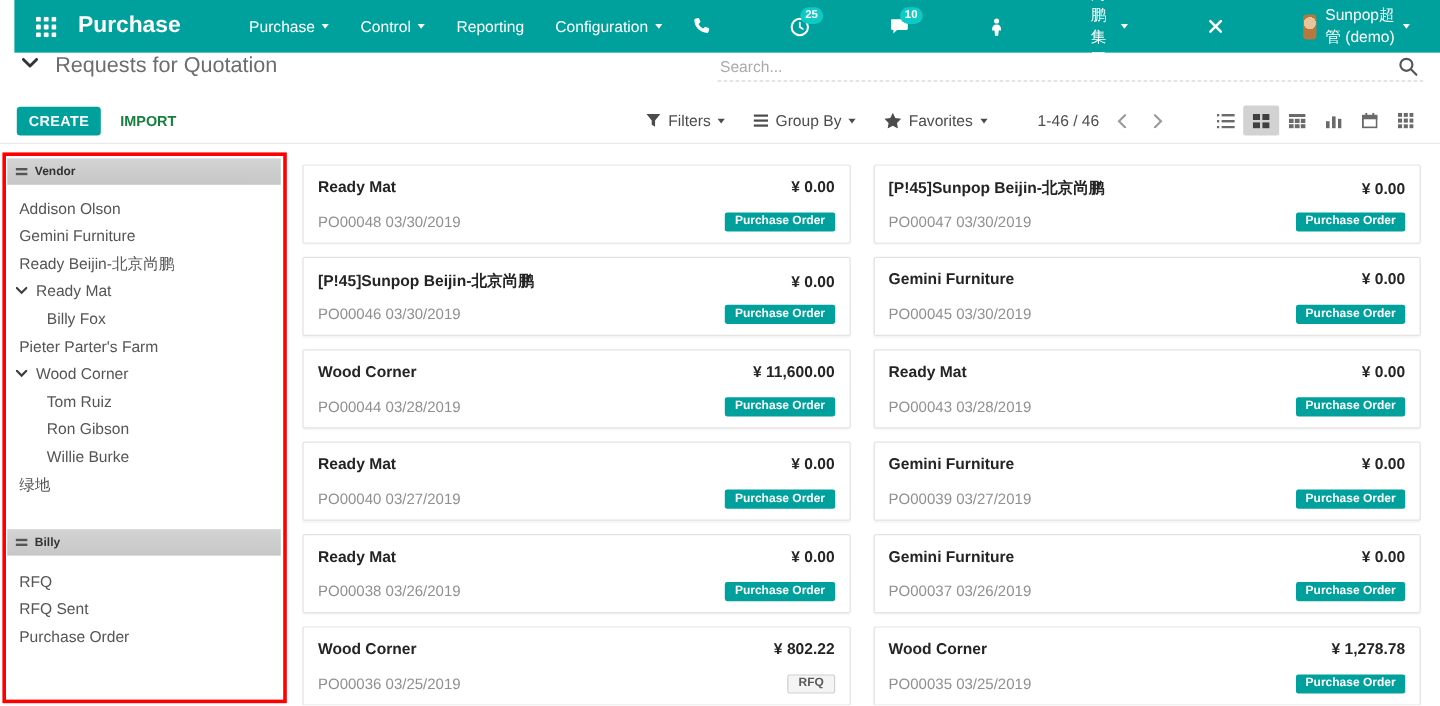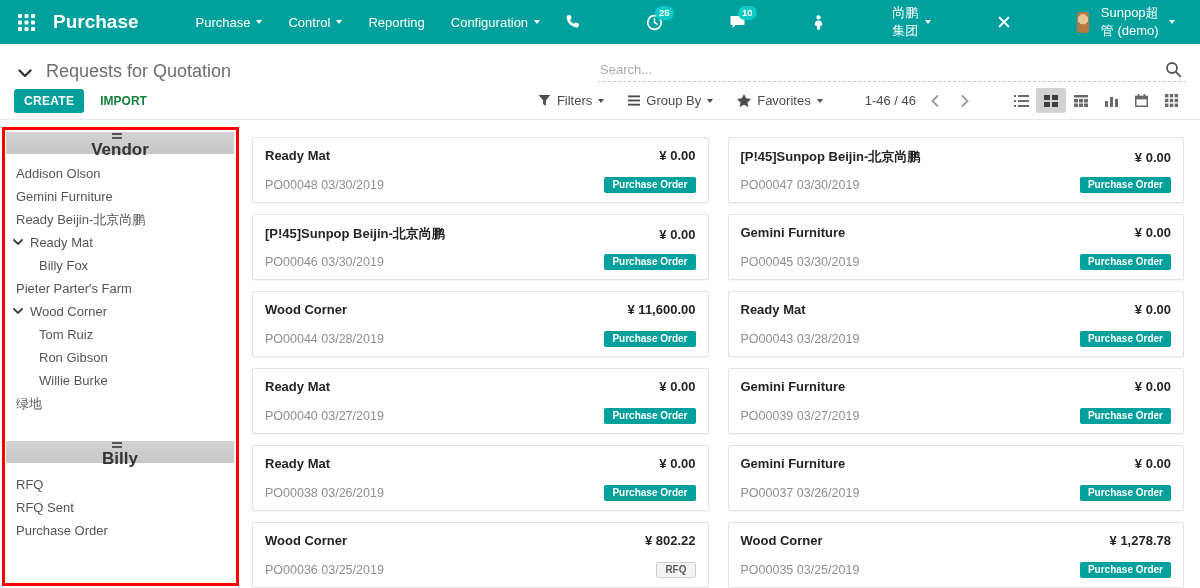--- a/index.html
+++ b/index.html
@@ -2,35 +2,35 @@
 <html><head>
 <meta charset="utf-8">
 <style>
   * { margin:0; padding:0; box-sizing:border-box; }
   html,body { width:1200px; height:588px; overflow:hidden; }
   body { font-family:"Liberation Sans","DejaVu Sans",sans-serif; background:#fff; color:#4c4c4c; }
   button { background:none; border:none; font:inherit; color:inherit; cursor:pointer; }
   .screen { position:relative; width:1200px; height:588px; overflow:hidden; }
 
   
-  .topbar { height:44px; background:#00A09D; display:flex; align-items:center; color:#fff; padding:0 14px; }
+  .topbar { height:44px; background:#00A09D; display:flex; align-items:center; color:#fff; padding:0 14px;margin-left:12px; }
   .apps-btn { display:flex; align-items:center; padding:4px; }
   .app-title { font-size:19px; font-weight:bold; margin-left:14px; cursor:pointer; }
   .topmenu { display:flex; align-items:center; margin-left:44px; height:44px; }
   .menu-item { display:flex; align-items:center; padding:0 13px; height:44px; font-size:13px; }
   .caret { display:inline-block; width:0; height:0; border-left:3.5px solid transparent; border-right:3.5px solid transparent; border-top:4px solid currentColor; margin-left:6px; }
   .systray { margin-left:auto; display:flex; align-items:center; height:44px;gap:44px; }
   .sys-item { position:relative; display:flex; align-items:center; padding:0 11px; height:44px; font-size:13px; }
   .sys-badge { position:absolute; top:6px; right:0px; background:#0ec9c4; color:#fff; font-size:9.5px; font-weight:bold; line-height:1; padding:2px 4.5px; border-radius:8px; }
   .avatar { width:21px; height:21px; border-radius:3px; background:radial-gradient(circle at 50% 35%, #e8c49a 0 34%, #b5793f 35% 100%); margin-right:7px; display:inline-block; }
   .icon { display:inline-flex; align-items:center; justify-content:center; }
 
   
   .cp { background:#fff; border-bottom:1px solid #e8e8e8; }
-  .cp-row1 { height:38px; display:flex; align-items:flex-end; padding:0 14px; }
+  .cp-row1 { height:38px; display:flex; align-items:flex-start; padding:0 14px; }
   .bc-toggle { display:flex; align-items:center; padding:4px; color:#333; }
   .cp-title { font-size:18px; color:#6d6d6d; margin-left:10px; }
   .searchbox { margin-left:auto; width:588px; display:flex; align-items:center; border-bottom:1px dashed #c9c9c9; padding:3px 2px; }
   .searchbox input { flex:1; border:none; outline:none; font-size:13px; color:#444; background:transparent; }
   .searchbox input::placeholder { color:#aaa; }
   .search-btn { display:flex; color:#555; padding:0 2px; }
   .cp-row2 { height:37px; display:flex; align-items:center; padding:0 14px; }
   .btn-create { background:#00A09D; color:#fff; font-size:12px; font-weight:bold; padding:5px 10px; border-radius:3px; letter-spacing:.3px; }
   .btn-import { color:#15803d; font-size:12px; font-weight:bold; margin-left:16px; }
   .cp-right { margin-left:auto; display:flex; align-items:center; color:#4c4c4c; }
@@ -39,21 +39,21 @@
   .pager { display:flex; align-items:center; margin-left:42px; }
   .pager-value { font-size:13px; color:#4c4c4c; }
   .pager-btn { display:flex; align-items:center; color:#9a9a9a; padding:4px 7px; margin-left:8px; }
   .switcher { display:flex; align-items:center; margin-left:30px; }
   .view-btn { width:30px; height:25px; display:flex; align-items:center; justify-content:center; color:#6a6a6a; }
   .view-btn.active { background:#d2d2d2; border-radius:2px; color:#3f3f3f; }
 
   
   .content { display:flex; height:468px; }
   aside.sidebar { width:240px; padding:12px 6px 0 6px; overflow:hidden; flex:none; }
-  .section-header { background:linear-gradient(#d3d3d3,#c7c7c7); height:22px; display:flex; align-items:center; padding:0 7px; font-size:17px; font-weight:bold; color:#333; width:100%; text-align:left;flex-direction:column; }
+  .section-header { background:linear-gradient(#d3d3d3,#c7c7c7); height:22px; display:flex; align-items:center; padding:0 7px; font-size:10px; font-weight:bold; color:#333; width:100%; text-align:left; }
   .section-header .icon { margin-right:6px; color:#555; }
   .checkbox-row { display:flex; align-items:center; gap:6px; padding:7px 3px 8px 3px; border-bottom:1px solid #e2e2e2; font-size:12.5px; color:#666; }
   .checkbox-row input { width:13px; height:13px; accent-color:#4a4a4a; }
   ul.tree { list-style:none; margin-top:8px; }
   ul.tree.status-list { margin-top:10px; }
   .tree-item { display:flex; align-items:center; height:23px; padding-left:10px; font-size:13px; color:#555; cursor:pointer; }
   .tree-item .tw-chevron { display:none; width:14px; color:#3f3f3f; margin-right:3px; }
   .tree-item.expanded { padding-left:7px; }
   .tree-item.expanded .tw-chevron { display:inline-flex; }
   .tree-item.child { padding-left:33px; }

